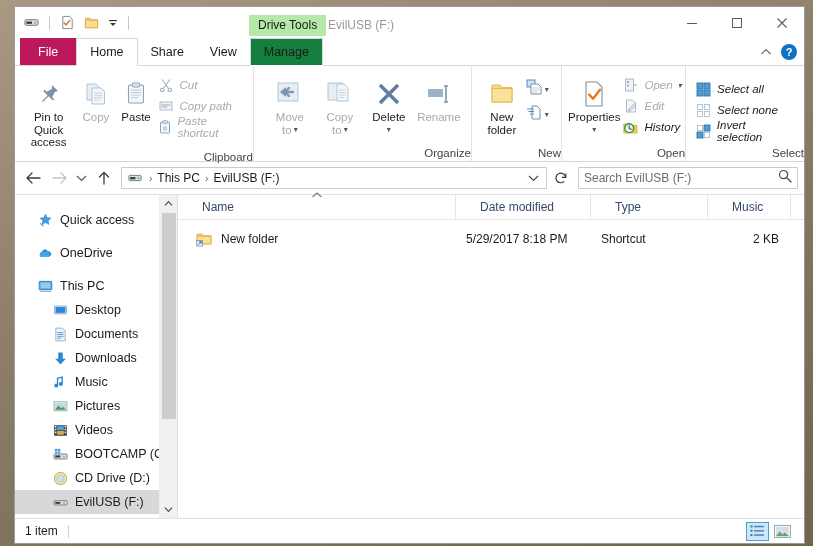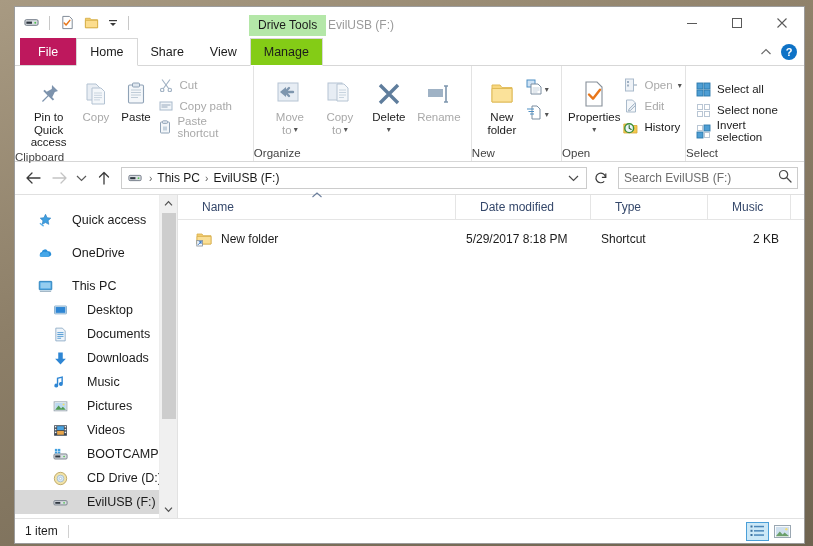--- a/index.html
+++ b/index.html
@@ -139,21 +139,21 @@
     padding: 0 18px;
   }
   .tab.active {
     background: #ffffff;
     border: 1px solid #d7d7d7;
     border-bottom: 1px solid #ffffff;
     margin-bottom: -1px;
     z-index: 2;
   }
   .tab.ctx-active {
-    background: #84cc16;
+    background: #15803d;
     border: 1px solid #d7d7d7;
     border-bottom: 1px solid #ffffff;
     margin-bottom: -1px;
     z-index: 2;
   }
   .tabstrip-right {
     margin-left: auto;
     display: flex;
     align-items: center;
     padding-right: 7px;
@@ -190,21 +190,21 @@
   .rgroup-body {
     flex: 1;
     display: flex;
     align-items: flex-start;
     padding: 3px 7px 0 7px;
     gap: 2px;
   }
   .rgroup-label {
     height: 16px;
     line-height: 16px;
-    text-align: left;
+    text-align: right;
     font-size: 11.5px;
     color: #444;
   }
   .big-btn {
     width: 56px;
     display: flex;
     flex-direction: column;
     align-items: center;
     padding-top: 4px;
     font-size: 11.5px;
@@ -212,20 +212,21 @@
     text-align: center;
     line-height: 12.5px;
   }
   .big-btn.disabled { color: #a9a9a9; }
   .big-btn .bi { height: 34px; display:flex; align-items:center; justify-content:center; }
   .small-list {
     display: flex;
     flex-direction: column;
     padding-top: 2px;
     gap: 1px;
+    font-style: italic;
   }
   .small-btn {
     display: flex;
     align-items: center;
     gap: 5px;
     font-size: 11.5px;
     color: #1b1b1b;
     height: 20px;
     padding-right: 4px;
   }
@@ -267,21 +268,21 @@
   .crumb { font-size: 12px; color: #1b1b1b; white-space: nowrap; }
   .crumb-sep { color: #5a5a5a; font-size: 10px; padding: 0 2px; }
   .crumb-caret { margin-left: auto; color: #4a4a4a; font-size: 10px; padding-right: 3px;}
   .refresh-btn {
     width: 22px; height: 22px;
     display: flex; align-items:center; justify-content:center;
     color:#3b3b3b;
     margin-left: 1px;
   }
   .searchbox {
-    width: 180px;
+    width: 220px;
     height: 22px;
     border: 1px solid #cccccc;
     background: #fff;
     display: flex;
     align-items: center;
     padding: 0 5px;
     margin-left: 4px;
     box-sizing: border-box;
   }
   .searchbox .ph { font-size: 12px; color: #6d6d6d; flex: 1; }
@@ -299,21 +300,21 @@
     background: #ffffff;
     padding-top: 13px;
     font-size: 12.5px;
     flex: none;
     overflow: hidden;
   }
   .nav-item {
     height: 24px;
     display: flex;
     align-items: center;
-    gap: 19px;
+    gap: 7px;
     padding-left: 22px;
     color: #1b1b1b;
     white-space: nowrap;
   }
   .nav-item.indent { padding-left: 37px; }
   .nav-item.selected { background: #d8d8d8; }
   .nav-item .ni { width: 16px; height: 16px; display:flex; align-items:center; justify-content:center; flex:none;}
   .nav-gap { height: 9px; }
 
   .navscroll {

